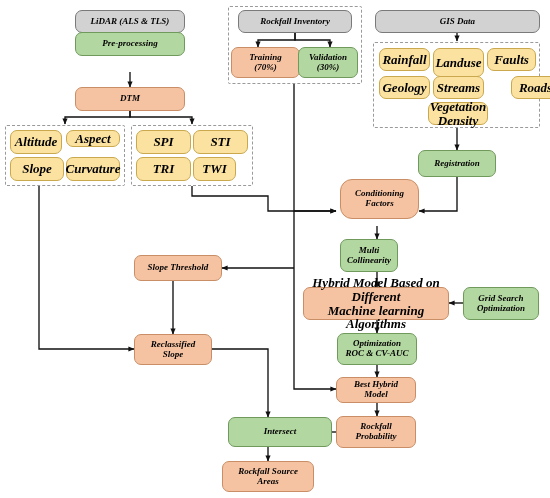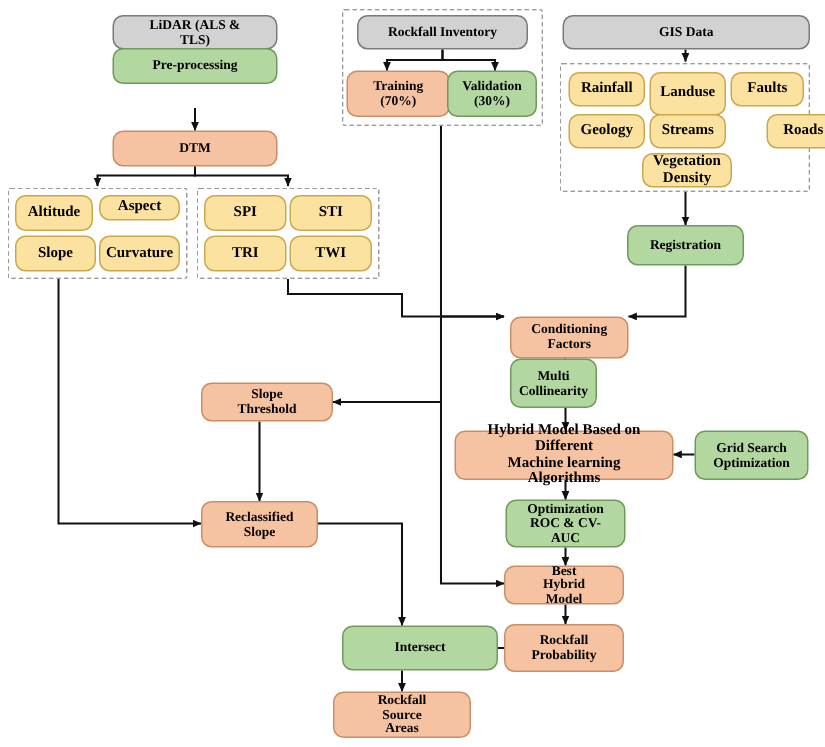--- a/index.html
+++ b/index.html
@@ -5,32 +5,33 @@
   html,body{margin:0;padding:0;background:#ffffff;}
   body{width:550px;height:498px;font-family:"Liberation Serif",serif;}
   #stage{position:relative;width:550px;height:498px;overflow:hidden;background:#fff;}
   #edges{position:absolute;left:0;top:0;width:550px;height:498px;}
   .node{
     position:absolute;box-sizing:border-box;
     border:1px solid #6f6f6f;border-radius:7px;
     display:flex;align-items:center;justify-content:center;text-align:center;
     font-weight:bold;color:#000;line-height:1.06;
     font-family:"Liberation Serif",serif;
-    padding:1px 16px;
+    padding:1px 2px;
+    font-style:italic;
   }
   .grey{background:#d2d2d2;border-color:#7a7a7a;}
   .green{background:#b3d7a0;border-color:#6f9a5c;}
   .orange{background:#f6c3a2;border-color:#c98e66;}
   .yellow{background:#fbe2a0;border-color:#c9a84e;}
   .dashgroup{
     position:absolute;box-sizing:border-box;
     border:1px dashed #9a9a9a;border-radius:2px;background:transparent;
   }
   .fs9{font-size:9px;}
-  .fs85{font-size:10px;}
+  .fs85{font-size:13px;}
 </style>
 </head>
 <body>
 
 <div id="stage">
 
   <svg id="edges" viewBox="0 0 550 498" xmlns="http://www.w3.org/2000/svg">
     <defs>
       <marker id="ah" markerWidth="7" markerHeight="7" refX="5.6" refY="2.6" orient="auto" markerUnits="userSpaceOnUse">
         <path d="M0,0 L6,2.6 L0,5.2 z" fill="#111"></path>
@@ -96,38 +97,38 @@
   <div class="node orange fs9" style="left:75px;top:87px;width:110px;height:24px;">DTM</div>
 
   <div class="node yellow fs85" style="left:10px;top:130px;width:52px;height:24px;">Altitude</div>
   <div class="node yellow fs85" style="left:66px;top:130px;width:54px;height:17px;">Aspect</div>
   <div class="node yellow fs85" style="left:10px;top:157px;width:54px;height:24px;">Slope</div>
   <div class="node yellow fs85" style="left:66px;top:157px;width:54px;height:24px;">Curvature</div>
 
   <div class="node yellow fs85" style="left:136px;top:130px;width:55px;height:24px;">SPI</div>
   <div class="node yellow fs85" style="left:193px;top:130px;width:55px;height:24px;">STI</div>
   <div class="node yellow fs85" style="left:136px;top:157px;width:55px;height:24px;">TRI</div>
-  <div class="node yellow fs85" style="left:193px;top:157px;width:55px;height:24px;">TWI</div>
+  <div class="node yellow fs85" style="left:193px;top:157px;width:43px;height:24px;">TWI</div>
 
   <div class="node grey fs9" style="left:238px;top:10px;width:114px;height:23px;">Rockfall Inventory</div>
   <div class="node orange fs9" style="left:231px;top:47px;width:69px;height:31px;">Training<br>(70%)</div>
   <div class="node green fs9" style="left:298px;top:47px;width:60px;height:31px;">Validation<br>(30%)</div>
 
   <div class="node grey fs9" style="left:375px;top:10px;width:165px;height:23px;">GIS Data</div>
   <div class="node yellow fs85" style="left:379px;top:48px;width:51px;height:23px;">Rainfall</div>
   <div class="node yellow fs85" style="left:433px;top:48px;width:51px;height:29px;">Landuse</div>
   <div class="node yellow fs85" style="left:487px;top:48px;width:49px;height:23px;">Faults</div>
   <div class="node yellow fs85" style="left:379px;top:76px;width:51px;height:23px;">Geology</div>
   <div class="node yellow fs85" style="left:433px;top:76px;width:51px;height:23px;">Streams</div>
   <div class="node yellow fs85" style="left:487px;top:76px;width:49px;height:23px;margin-left:24px;">Roads</div>
   <div class="node yellow fs85" style="left:428px;top:102px;width:60px;height:23px;">Vegetation<br>Density</div>
 
   <div class="node green fs9" style="left:418px;top:150px;width:78px;height:27px;">Registration</div>
 
-  <div class="node orange fs9" style="left:340px;top:211px;width:79px;height:28px;">Conditioning<br>Factors</div>
+  <div class="node orange fs9" style="left:340px;top:179px;width:79px;height:40px;border-radius:12px;">Conditioning<br>Factors</div>
   <div class="node green fs9" style="left:340px;top:239px;width:58px;height:33px;">Multi<br>Collinearity</div>
   <div class="node orange fs85" style="left:303px;top:287px;width:146px;height:33px;">Hybrid Model Based on Different<br>Machine learning Algorithms</div>
   <div class="node green fs9" style="left:463px;top:287px;width:76px;height:33px;">Grid Search<br>Optimization</div>
   <div class="node green fs9" style="left:337px;top:333px;width:80px;height:32px;">Optimization<br>ROC &amp; CV-AUC</div>
   <div class="node orange fs9" style="left:336px;top:377px;width:80px;height:26px;">Best Hybrid<br>Model</div>
   <div class="node orange fs9" style="left:336px;top:416px;width:80px;height:32px;">Rockfall<br>Probability</div>
 
   <div class="node orange fs9" style="left:134px;top:255px;width:88px;height:26px;">Slope Threshold</div>
   <div class="node orange fs9" style="left:134px;top:334px;width:78px;height:31px;">Reclassified<br>Slope</div>
   <div class="node green fs9" style="left:228px;top:417px;width:104px;height:30px;">Intersect</div>

